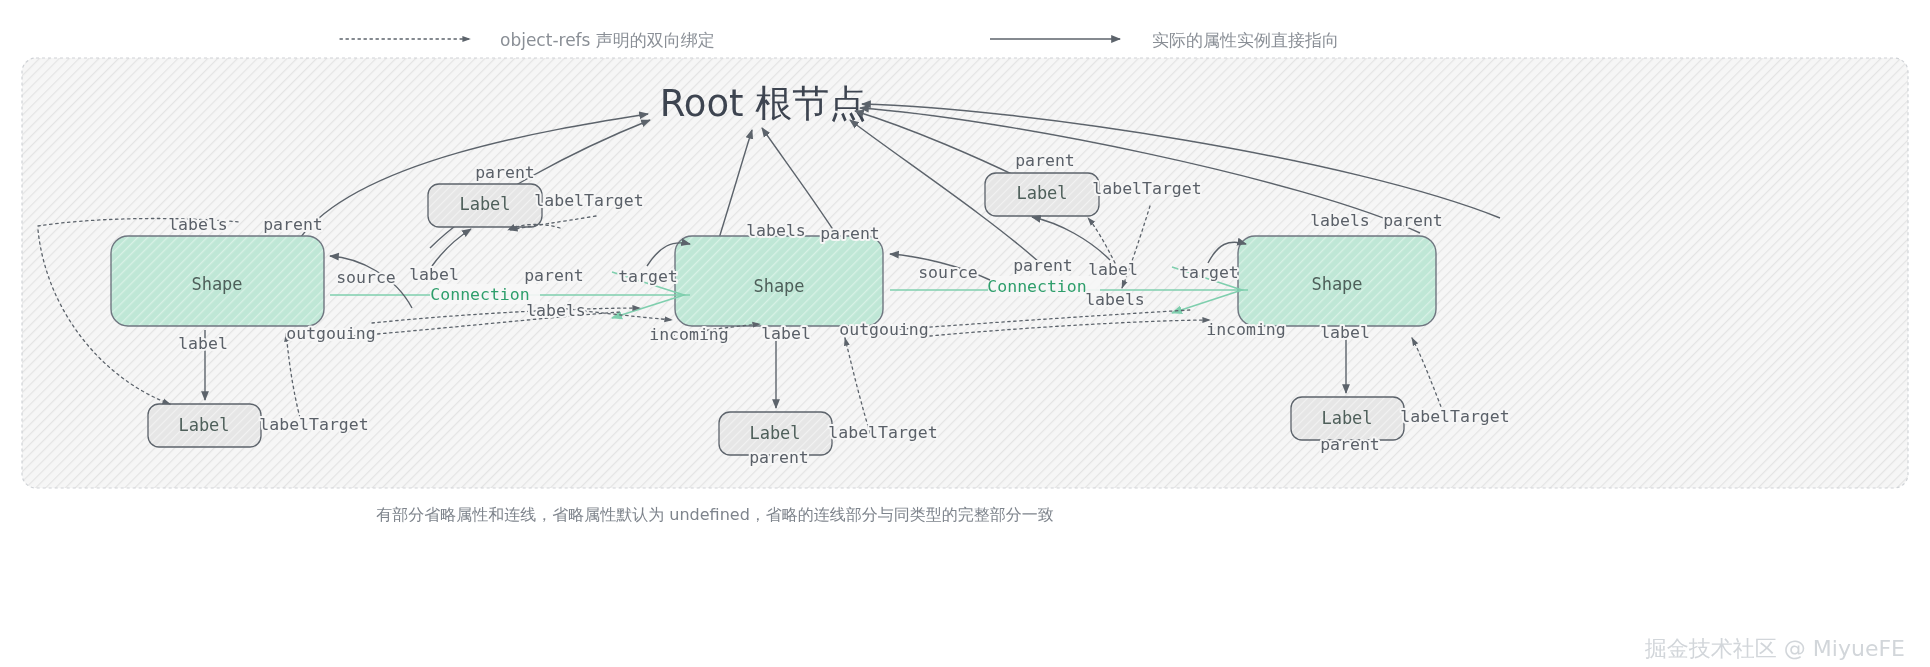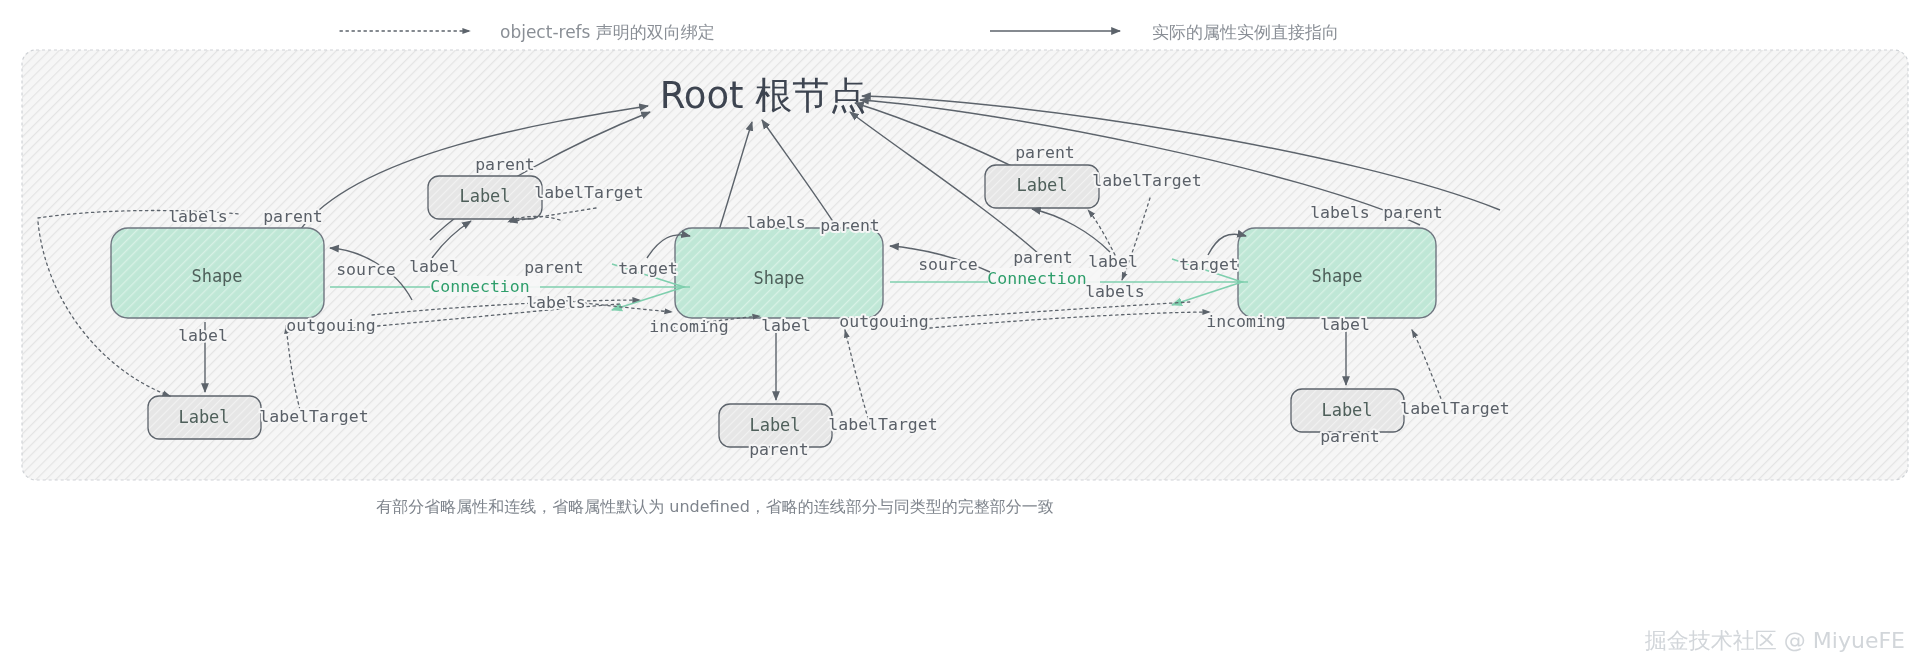--- a/index.html
+++ b/index.html
@@ -1,20 +1,20 @@
 <!DOCTYPE html>
 <html><head>
 <meta charset="utf-8">
 <style>
   html,body{margin:0;padding:0;background:#ffffff;}
   body{
     font-family:"DejaVu Sans Mono", monospace;
     width:1930px;height:667px;overflow:hidden;position:relative;
   }
-  #stage{position:absolute;left:0;top:0;width:1930px;height:595px;text-align:center;}
+  #stage{position:absolute;left:0;top:8px;width:1930px;height:595px;text-align:center;}
   svg#diagram{position:absolute;left:0;top:0;width:1930px;height:667px;display:block;}
   .legend-txt{
     font-family:"DejaVu Sans Mono", monospace;
     font-size:17px;fill:#8a8f96;
   }
   .legend-cjk{font-family:"DejaVu Sans","Liberation Sans",sans-serif;}
   .node-label{
     font-family:"DejaVu Sans Mono", monospace;
     font-size:17px;fill:#4e5f5a;text-anchor:middle;
   }

